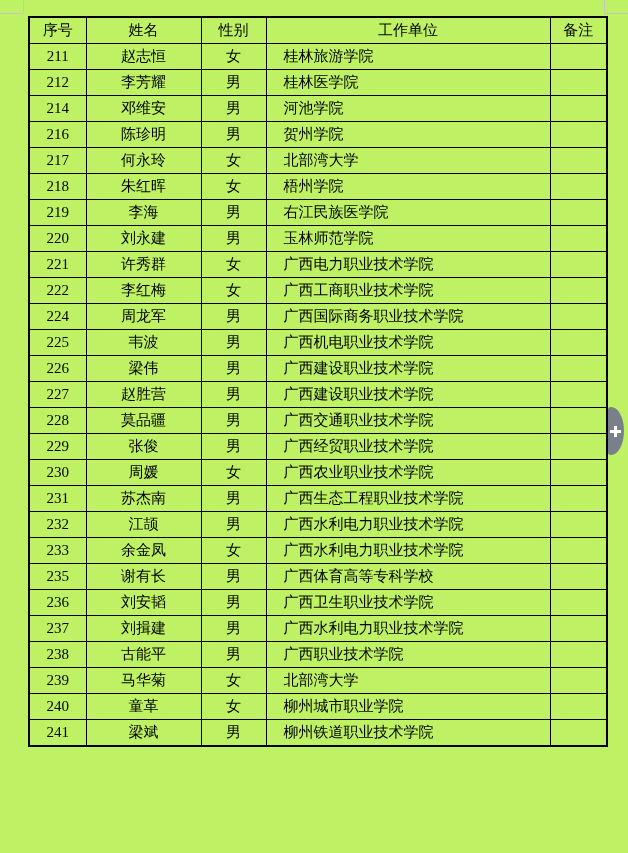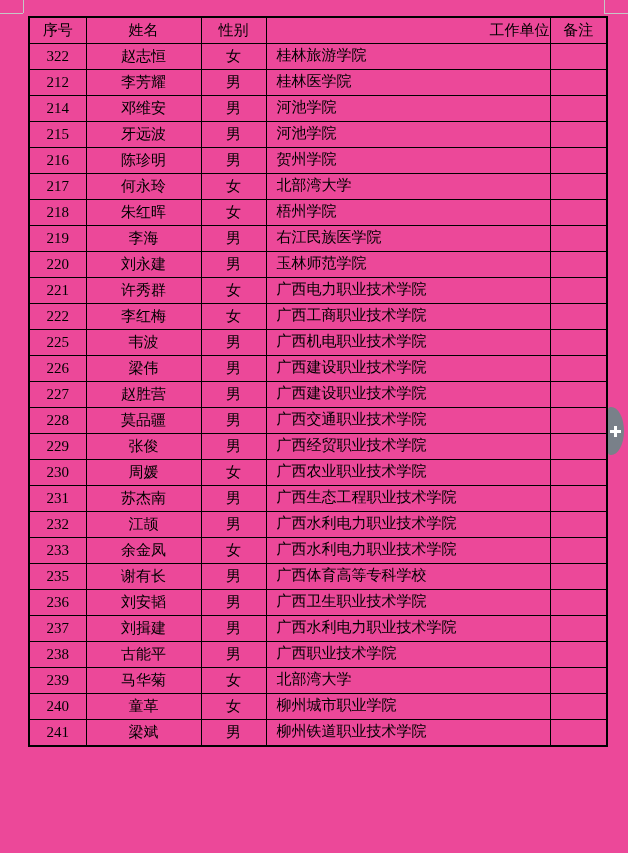--- a/index.html
+++ b/index.html
@@ -1,19 +1,19 @@
 <!DOCTYPE html>
 <html><head>
 <meta charset="utf-8">
 <style>
   html,body{margin:0;padding:0;background:#ffffff;}
   .page{
     position:relative;
     width:628px;height:853px;
-    background:#ec4899;
+    background:#bef264;
     font-family:"Liberation Serif","DejaVu Serif",serif;
     color:#000;
     overflow:hidden;
   }
   
   .bmark{position:absolute;background:#c6c6c6;}
   .bm-tl-v{left:23px;top:0;width:1px;height:13px;}
   .bm-tl-h{left:0;top:13px;width:23px;height:1px;}
   .bm-tr-v{left:604px;top:0;width:1px;height:13px;}
   .bm-tr-h{left:604px;top:13px;width:24px;height:1px;}
@@ -28,22 +28,22 @@
     border:1px solid #000;
     height:25px;
     padding:0;
     font-size:15px;
     font-weight:normal;
     text-align:center;
     white-space:nowrap;
     overflow:hidden;
     line-height:25px;
   }
-  .roster td.cell-unit{text-align:left;padding-left:10px;font-family:Liberation Mono, monospace;}
-  .roster th.h-unit{text-align:right;}
+  .roster td.cell-unit{text-align:left;padding-left:17px;}
+  .roster th.h-unit{text-align:center;}
 
   
   .expand-handle{
     position:absolute;
     left:608px;top:407px;
     width:16px;height:48px;
     background:#798089;
     border:none;
     border-radius:3px 14px 14px 3px / 3px 26px 26px 3px;
     display:flex;align-items:center;justify-content:flex-start;
@@ -84,48 +84,41 @@
       <tr>
         <th>序号</th>
         <th>姓名</th>
         <th>性别</th>
         <th class="h-unit">工作单位</th>
         <th>备注</th>
       </tr>
     </thead>
     <tbody>
         <tr>
-      <td class="cell-no">322</td>
+      <td class="cell-no">211</td>
       <td class="cell-name">赵志恒</td>
       <td class="cell-gender">女</td>
       <td class="cell-unit">桂林旅游学院</td>
       <td class="cell-note"></td>
     </tr>
         <tr>
       <td class="cell-no">212</td>
       <td class="cell-name">李芳耀</td>
       <td class="cell-gender">男</td>
       <td class="cell-unit">桂林医学院</td>
       <td class="cell-note"></td>
     </tr>
         <tr>
       <td class="cell-no">214</td>
       <td class="cell-name">邓维安</td>
       <td class="cell-gender">男</td>
       <td class="cell-unit">河池学院</td>
       <td class="cell-note"></td>
     </tr>
         <tr>
-      <td class="cell-no">215</td>
-      <td class="cell-name">牙远波</td>
-      <td class="cell-gender">男</td>
-      <td class="cell-unit">河池学院</td>
-      <td class="cell-note"></td>
-    </tr>
-        <tr>
       <td class="cell-no">216</td>
       <td class="cell-name">陈珍明</td>
       <td class="cell-gender">男</td>
       <td class="cell-unit">贺州学院</td>
       <td class="cell-note"></td>
     </tr>
         <tr>
       <td class="cell-no">217</td>
       <td class="cell-name">何永玲</td>
       <td class="cell-gender">女</td>
@@ -158,20 +151,27 @@
       <td class="cell-name">许秀群</td>
       <td class="cell-gender">女</td>
       <td class="cell-unit">广西电力职业技术学院</td>
       <td class="cell-note"></td>
     </tr>
         <tr>
       <td class="cell-no">222</td>
       <td class="cell-name">李红梅</td>
       <td class="cell-gender">女</td>
       <td class="cell-unit">广西工商职业技术学院</td>
+      <td class="cell-note"></td>
+    </tr>
+        <tr>
+      <td class="cell-no">224</td>
+      <td class="cell-name">周龙军</td>
+      <td class="cell-gender">男</td>
+      <td class="cell-unit">广西国际商务职业技术学院</td>
       <td class="cell-note"></td>
     </tr>
         <tr>
       <td class="cell-no">225</td>
       <td class="cell-name">韦波</td>
       <td class="cell-gender">男</td>
       <td class="cell-unit">广西机电职业技术学院</td>
       <td class="cell-note"></td>
     </tr>
         <tr>

